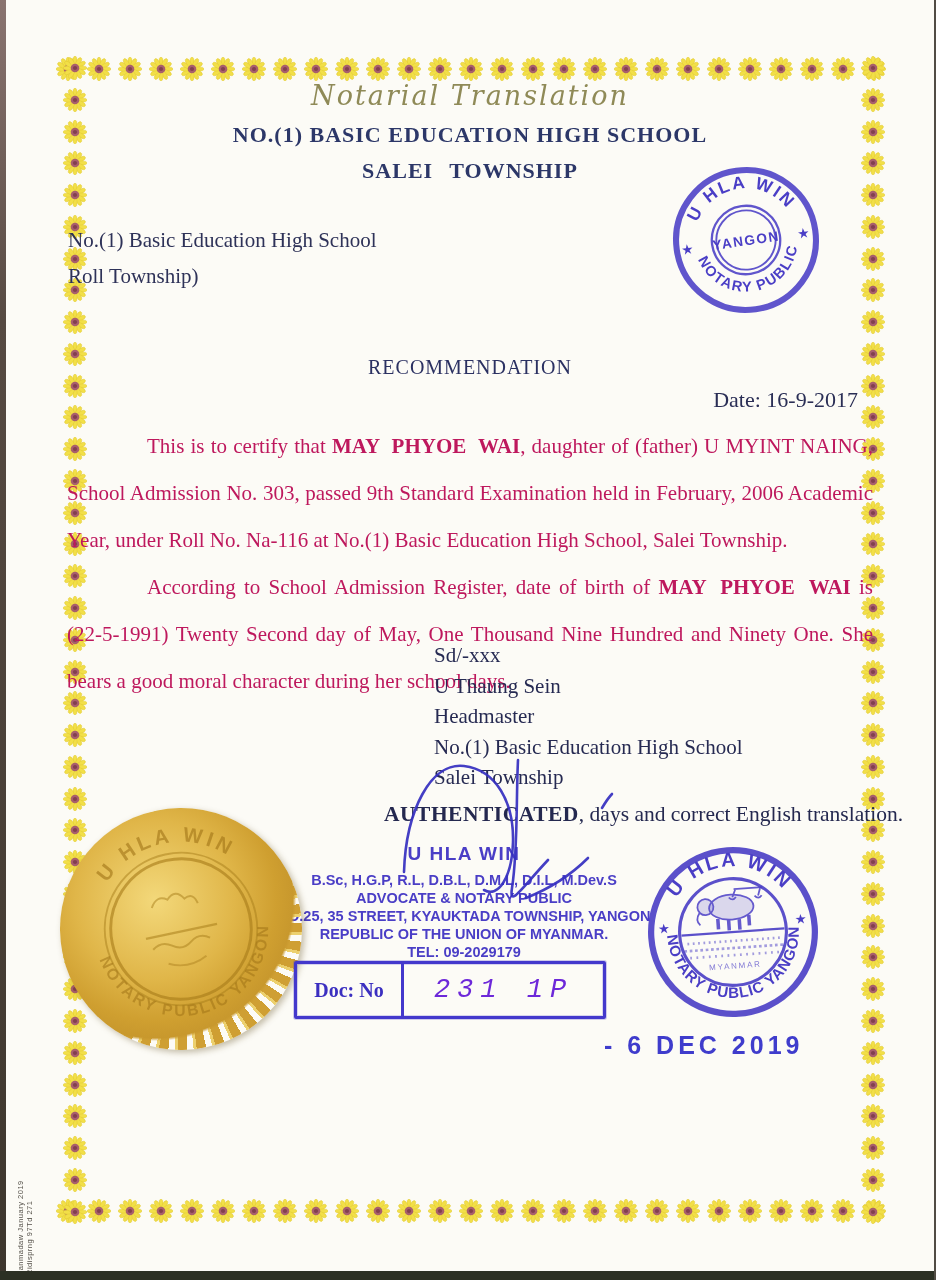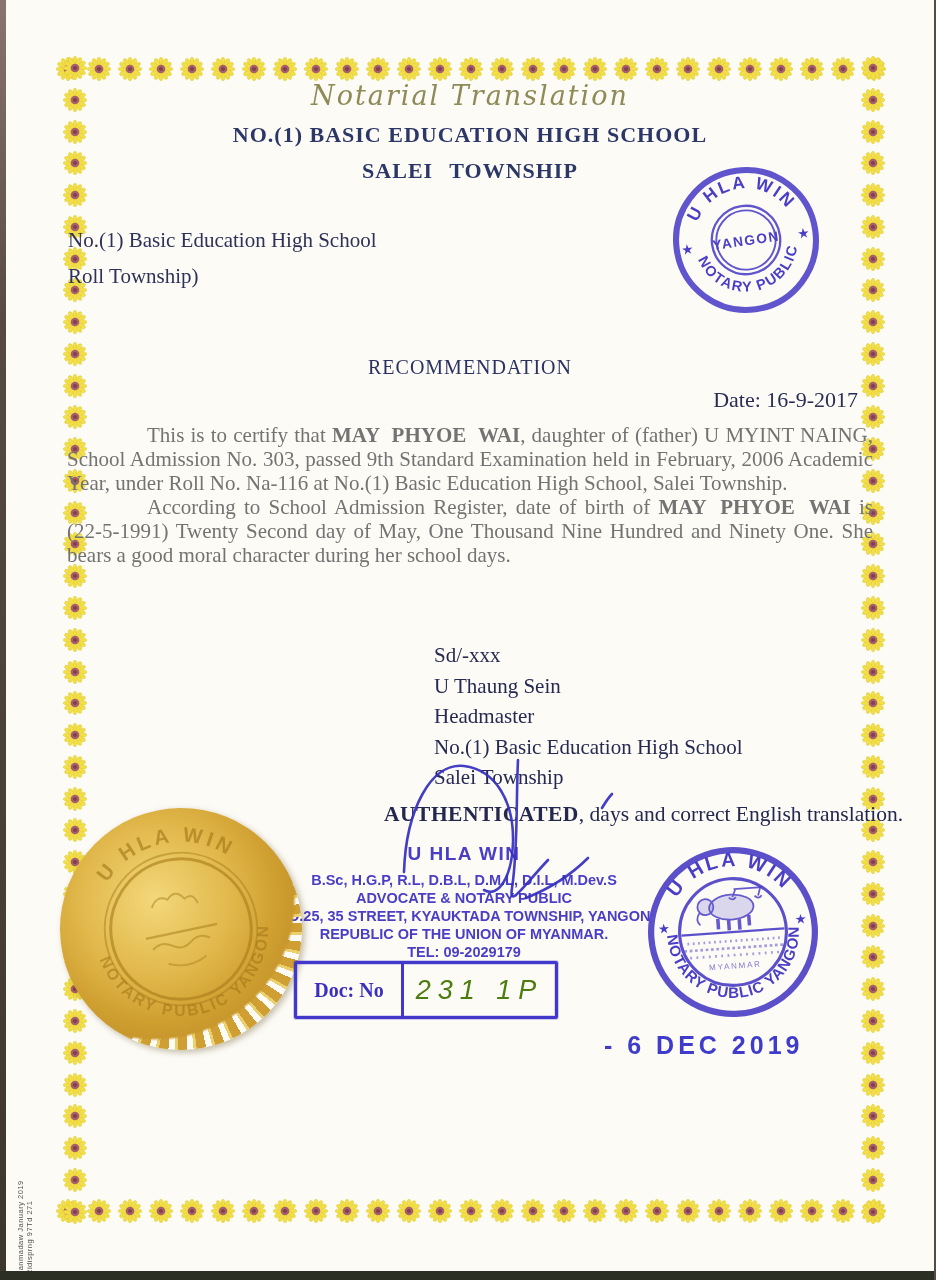--- a/index.html
+++ b/index.html
@@ -26,43 +26,43 @@
     font-weight:bold; font-size:22px; color:#2c3768; letter-spacing:1px; }
   .township-name { position:absolute; left:60px; right:60px; top:158px; text-align:center;
     font-weight:bold; font-size:22px; color:#2c3768; letter-spacing:1px; word-spacing:10px; }
 
   .photo-note { position:absolute; left:62px; top:222px; font-size:21px; color:#2e3258; line-height:36px; }
 
   .recommendation-heading { position:absolute; left:60px; right:60px; top:356px; text-align:center;
     font-weight:normal; font-size:20px; color:#2b3162; letter-spacing:1px; }
   .date-line { position:absolute; right:76px; top:387px; font-size:22px; color:#2a2e55; }
 
-  .body-paras { position:absolute; left:61px; top:423px; width:806px; font-size:21px; line-height:24px;
-    color:#737373; text-align:justify; }
+  .body-paras { position:absolute; left:61px; top:423px; width:806px; font-size:21px; line-height:47px;
+    color:#be185d; text-align:justify; }
   .body-paras p { text-indent:80px; }
   .bold-name { font-weight:bold; word-spacing:6px; }
 
   .sig-block { position:absolute; left:428px; top:640px; width:436px; 
     font-size:21px; color:#262a52; line-height:30.5px; }
 
   .auth-line { position:absolute; left:378px; top:802px; font-size:21.5px; color:#24284f; }
   .auth-line b { letter-spacing:.5px; }
 
   .notary-block { position:absolute; left:248px; top:843px; width:420px; text-align:center;
     font-family:"Liberation Sans", sans-serif; color:#4a3ec6; }
   .notary-name { font-size:19px; font-weight:bold; letter-spacing:1.5px; margin-bottom:6px; }
   .notary-line { font-size:14.5px; font-weight:bold; line-height:18px; }
 
-  .doc-box { position:absolute; left:288px; top:961px; width:264px; height:58px;
+  .doc-box { position:absolute; left:288px; top:961px; width:312px; height:58px;
     border:3.5px solid #4338cc; border-radius:2px; display:flex;
     box-shadow:0 0 0 1px rgba(67,56,204,.25), inset 0 0 0 1px rgba(67,56,204,.2); }
   .doc-box-label { width:107px; border-right:3.5px solid #4338cc; display:flex; align-items:center; justify-content:center;
     font-weight:bold; font-size:20px; color:#3b2fc0; }
   .doc-box-value { flex:1; display:flex; align-items:center; justify-content:center;
-    font-family:Liberation Sans, sans-serif; font-style:italic; font-size:27px; color:#4d7c0f; letter-spacing:7px;border-radius:17px; }
+    font-family:Liberation Mono, monospace; font-style:italic; font-size:27px; color:#6d28d9; letter-spacing:7px;border-radius:17px; }
 
   .date-stamp { position:absolute; left:598px; top:1031px; font-family:"Liberation Sans", sans-serif;
     font-weight:bold; font-size:25px; color:#3f3ccc; letter-spacing:4px; }
 
   .stamp { position:absolute; }
   .stamp-top-right    { left:664px; top:164px; width:152px; height:152px; transform:rotate(-8deg); }
   .stamp-bottom-right { left:638px; top:843px; width:178px; height:178px; transform:rotate(-4deg); }
 
   .gold-seal { position:absolute; left:54px; top:808px; width:242px; height:242px; border-radius:50%;
     background:

